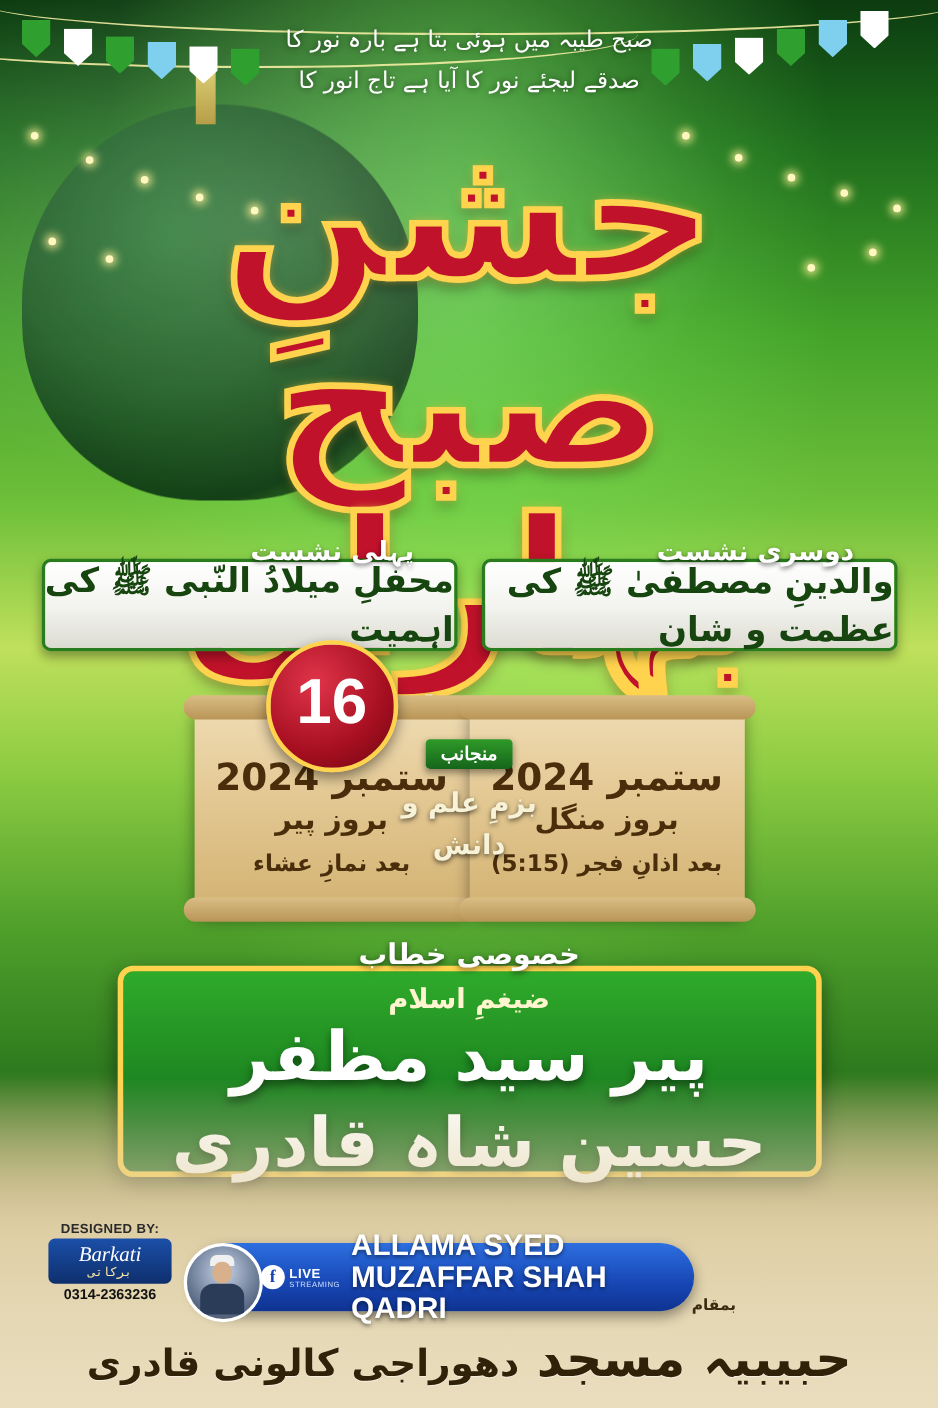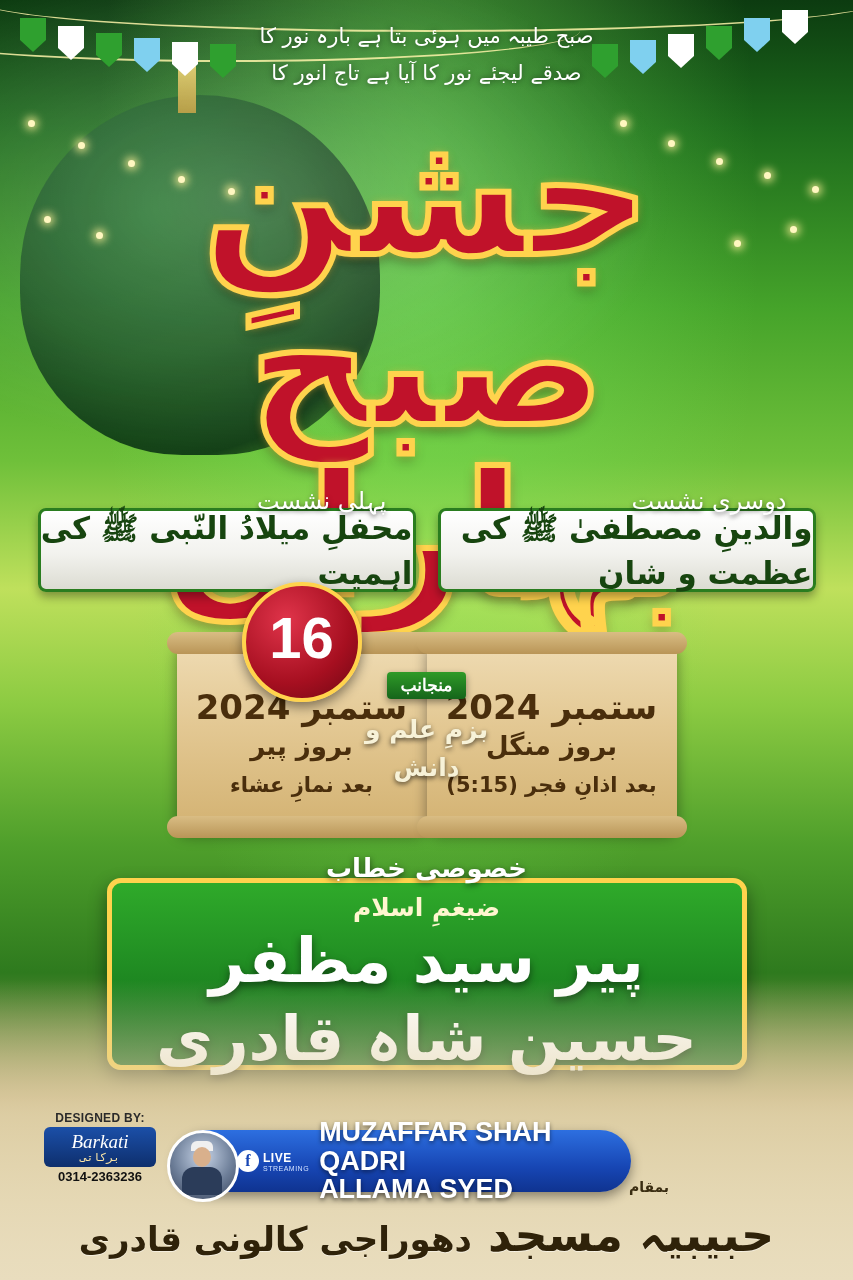--- a/index.html
+++ b/index.html
@@ -138,24 +138,24 @@
     border: 3px solid #2a7d1f;
     border-radius: 8px;
     box-shadow: 0 5px 10px rgba(0,0,0,0.35);
     display: flex;
     align-items: center;
     justify-content: center;
   }
   .session-label {
     position: absolute;
     top: -24px;
-    right: 26px;
+    right: 36px;
     font-family: "DejaVu Sans", sans-serif;
     font-size: 24px;
-    font-weight: normal;
+    font-weight: bold;
     color: #ffffff;
     text-shadow: 0 2px 5px rgba(0,0,0,0.6);
   }
   .session-text {
     font-family: "DejaVu Sans", sans-serif;
     font-size: 31px;
     font-weight: bold;
     color: #17450f;
     direction: rtl;
   }
@@ -532,22 +532,22 @@
       <div class="body"></div>
     </div>
     <div class="fb-badge">
       <div class="fb-circle">f</div>
       <div>
         <div class="fb-live">LIVE</div>
         <div class="fb-streaming">STREAMING</div>
       </div>
     </div>
     <div class="live-text">
+      <div>ALLAMA SYED</div>
       <div>MUZAFFAR SHAH QADRI</div>
-      <div>ALLAMA SYED</div>
     </div>
   </div>
 
   <div class="venue">
     <div class="venue-logo">بمقام</div>
     <div class="venue-line">
       <span>حبیبیہ مسجد</span>
       <small>دھوراجی کالونی قادری</small>
     </div>
   </div>

